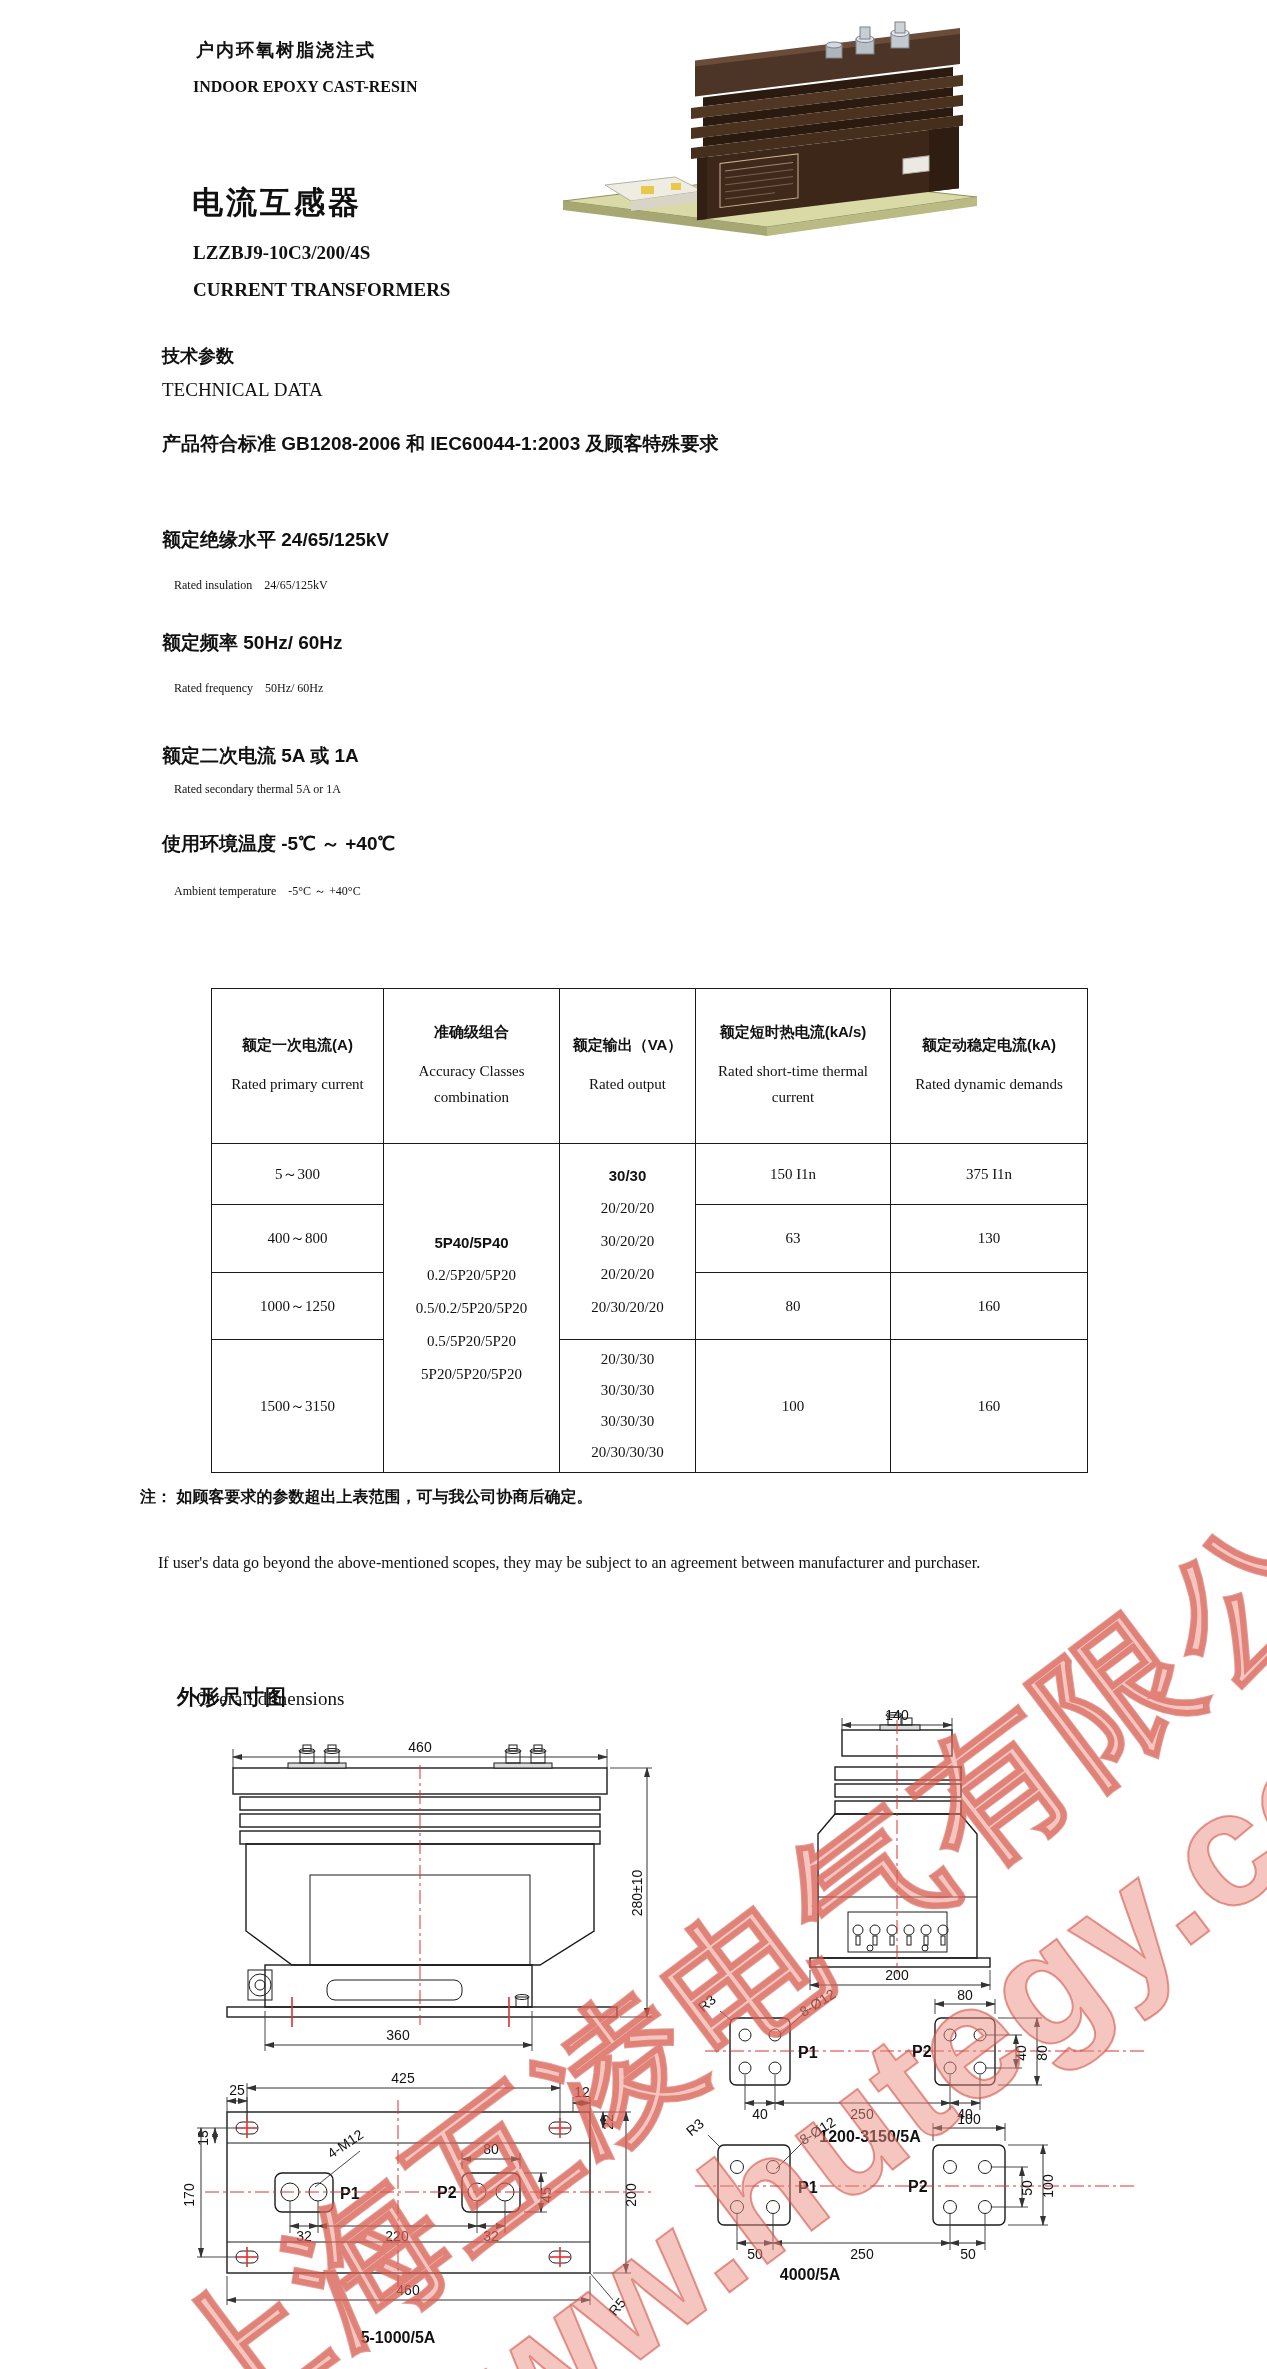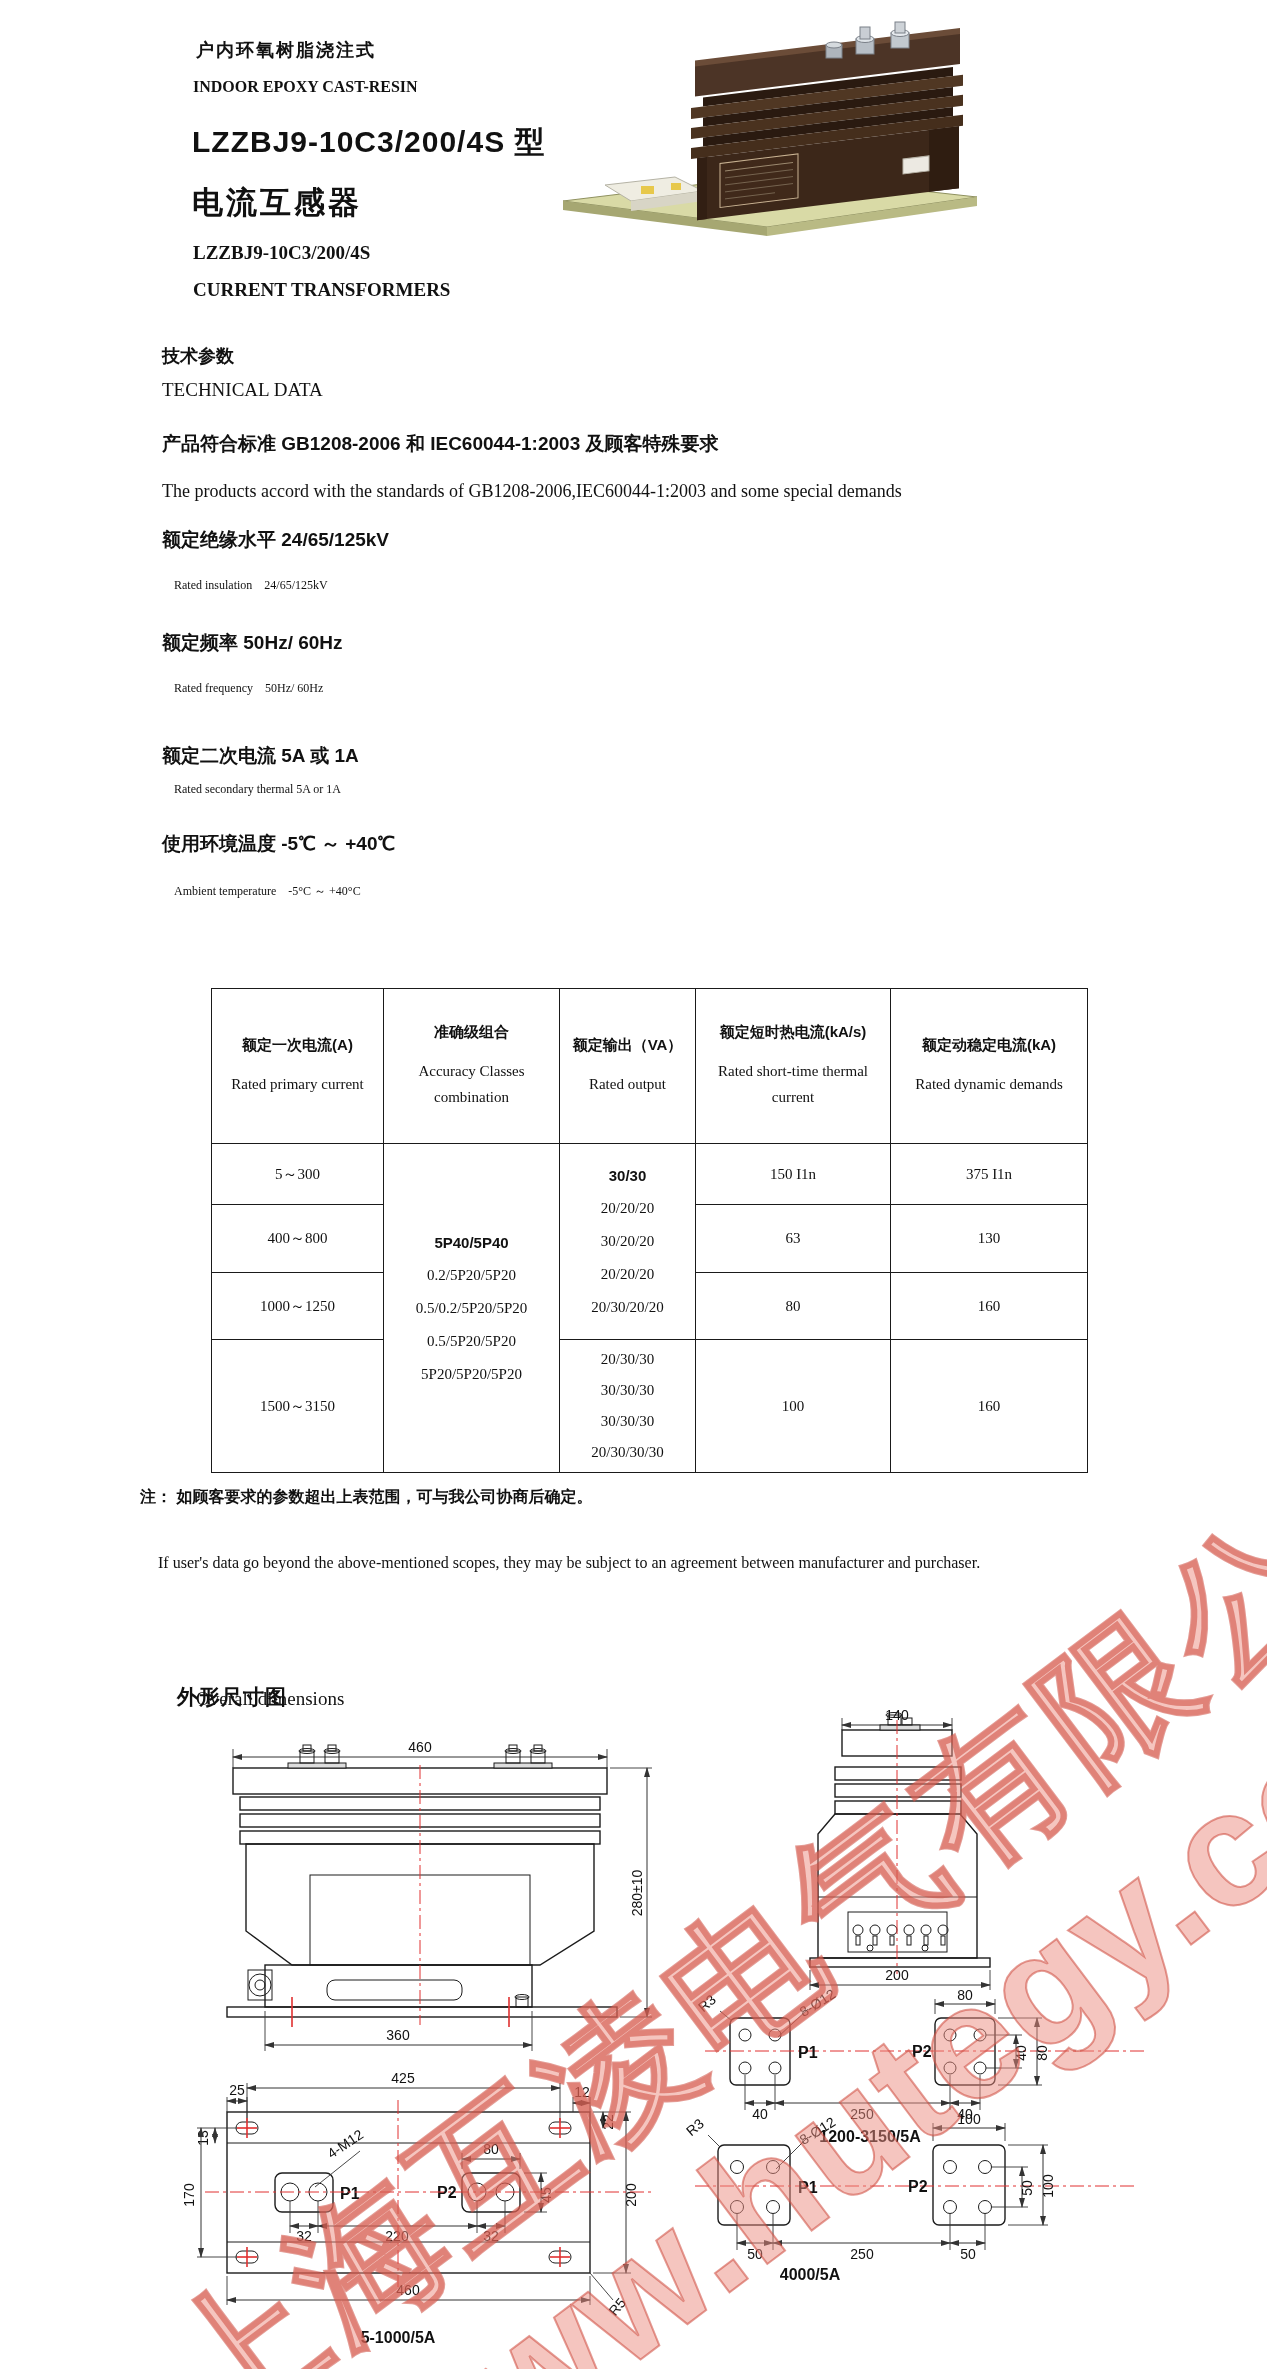--- a/index.html
+++ b/index.html
@@ -81,21 +81,20 @@
         <path d="M0,0 L10,3 L0,6 z" fill="#333"></path>
       </marker>
       <marker id="arS" markerWidth="10" markerHeight="8" refX="9" refY="3" orient="auto-start-reverse" markerUnits="userSpaceOnUse">
         <path d="M0,0 L10,3 L0,6 z" fill="#333"></path>
       </marker>
     </defs>
   </svg>
 
   <div class="abs cnb" id="title-cn">户内环氧树脂浇注式</div>
   <div class="abs serb" id="title-en">INDOOR EPOXY CAST-RESIN</div>
-  <div class="abs cnb" id="model-title">LZZBJ9-10C3/200/4S 型</div>
   <div class="abs cnb" id="product-cn">电流互感器</div>
   <div class="abs serb" id="model-sub">LZZBJ9-10C3/200/4S</div>
   <div class="abs serb" id="product-en">CURRENT TRANSFORMERS</div>
 
   <svg id="photo" style="left:545px; top:25px;" width="445" height="215" viewBox="0 0 445 215">
     <polygon points="18,176 232,150 432,172 222,202" fill="#d9daa6" stroke="#8f9160"></polygon>
     <polygon points="222,202 432,172 432,181 222,211" fill="#b9ba84"></polygon>
     <polygon points="18,176 222,202 222,211 18,185" fill="#a6a772"></polygon>
     <polygon points="60,160 130,152 158,166 86,176" fill="#efede2" stroke="#b5b3a5"></polygon>
     <polygon points="86,176 158,166 158,176 86,186" fill="#d8d5c6"></polygon>
@@ -131,21 +130,20 @@
       <ellipse cx="355" cy="8" rx="9" ry="3.5" fill="#e6eaee" stroke="#7a8088"></ellipse>
       <rect x="350" y="-3" width="10" height="11" fill="#ced3d8" stroke="#7a8088"></rect>
       <rect x="281" y="20" width="16" height="13" fill="#aeb5bc" stroke="#7a8088"></rect>
       <ellipse cx="289" cy="20" rx="8" ry="3" fill="#d5dade" stroke="#7a8088"></ellipse>
     </g>
   </svg>
 
   <div class="abs cnb" id="tech-cn">技术参数</div>
   <div class="abs ser" id="tech-en">TECHNICAL DATA</div>
   <div class="abs cnb" id="std-cn">产品符合标准 GB1208-2006 和 IEC60044-1:2003 及顾客特殊要求</div>
-  <div class="abs ser" id="std-en">The products accord with the standards of GB1208-2006,IEC60044-1:2003  and some special demands</div>
 
   <div class="abs cnb spec-cn pre" style="top:527px;">额定绝缘水平 24/65/125kV</div>
   <div class="abs ser spec-en pre" style="top:578px;">Rated insulation    24/65/125kV</div>
   <div class="abs cnb spec-cn pre" style="top:630px;text-align:center;">额定频率 50Hz/ 60Hz</div>
   <div class="abs ser spec-en pre" style="top:681px;">Rated frequency    50Hz/ 60Hz</div>
   <div class="abs cnb spec-cn pre" style="top:743px;">额定二次电流 5A 或 1A</div>
   <div class="abs ser spec-en pre" style="top:782px;">Rated secondary thermal 5A or 1A</div>
   <div class="abs cnb spec-cn pre" style="top:831px;">使用环境温度 -5℃ ～ +40℃</div>
   <div class="abs ser spec-en pre" style="top:883px;">Ambient temperature    -5°C ～ +40°C</div>
 

